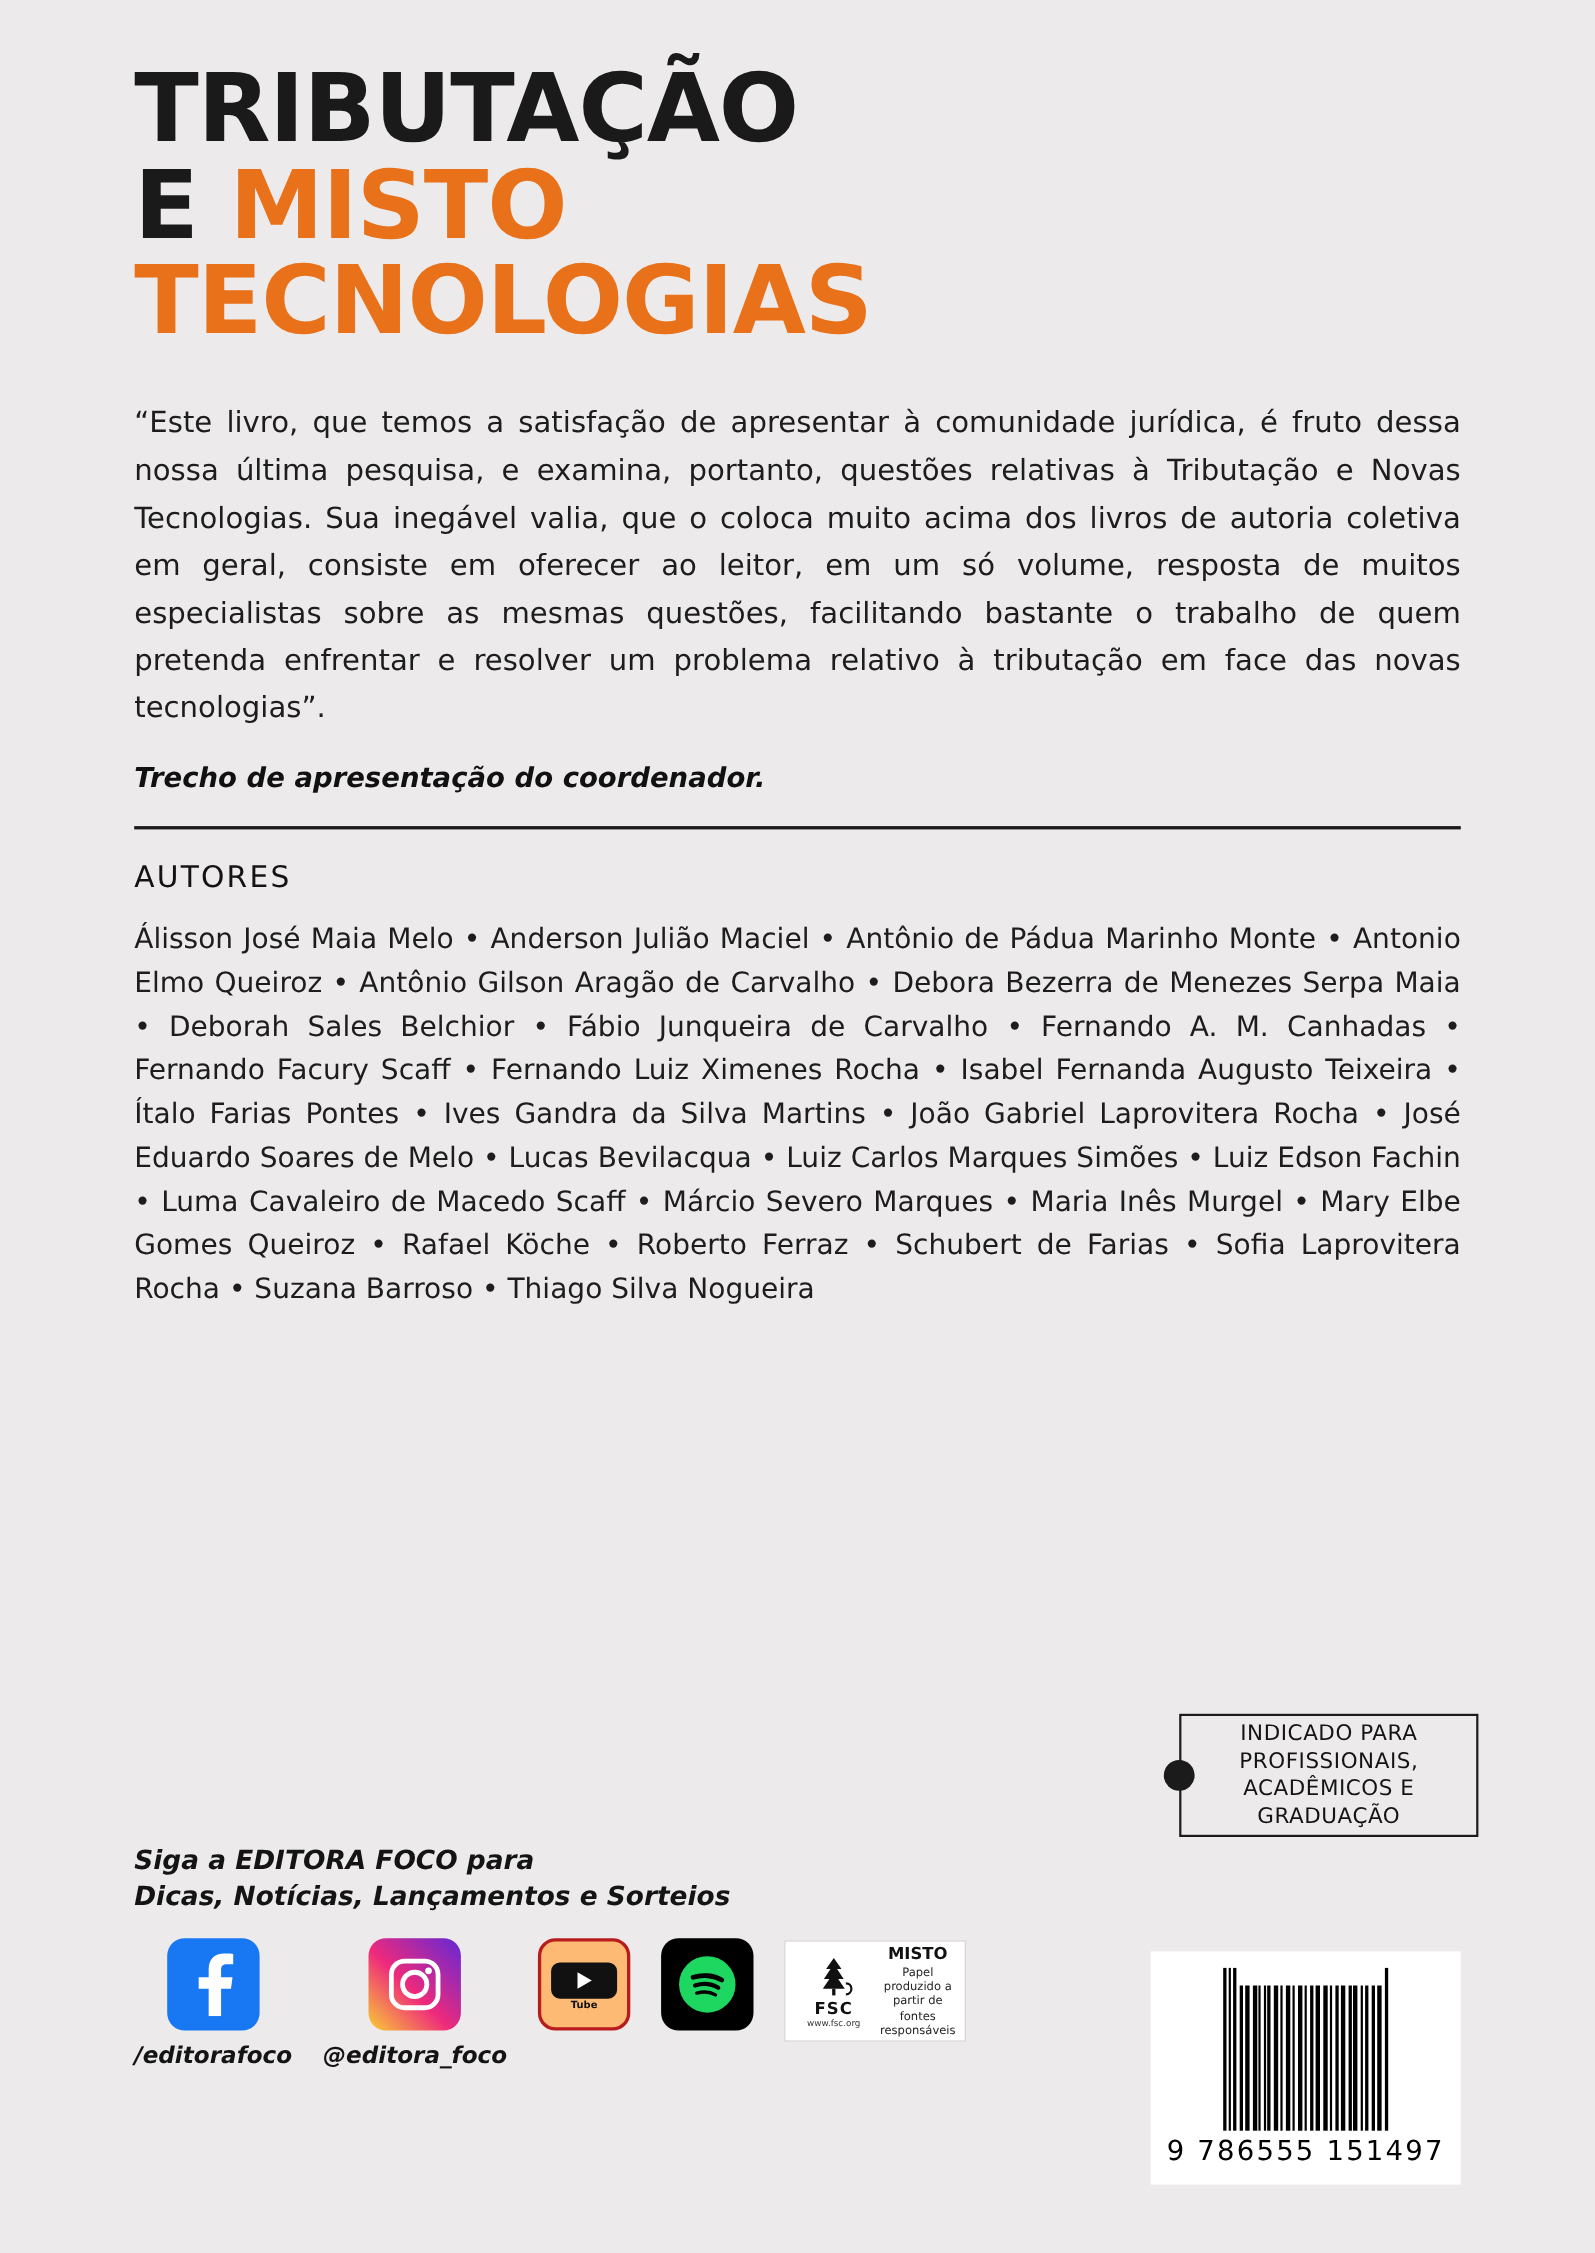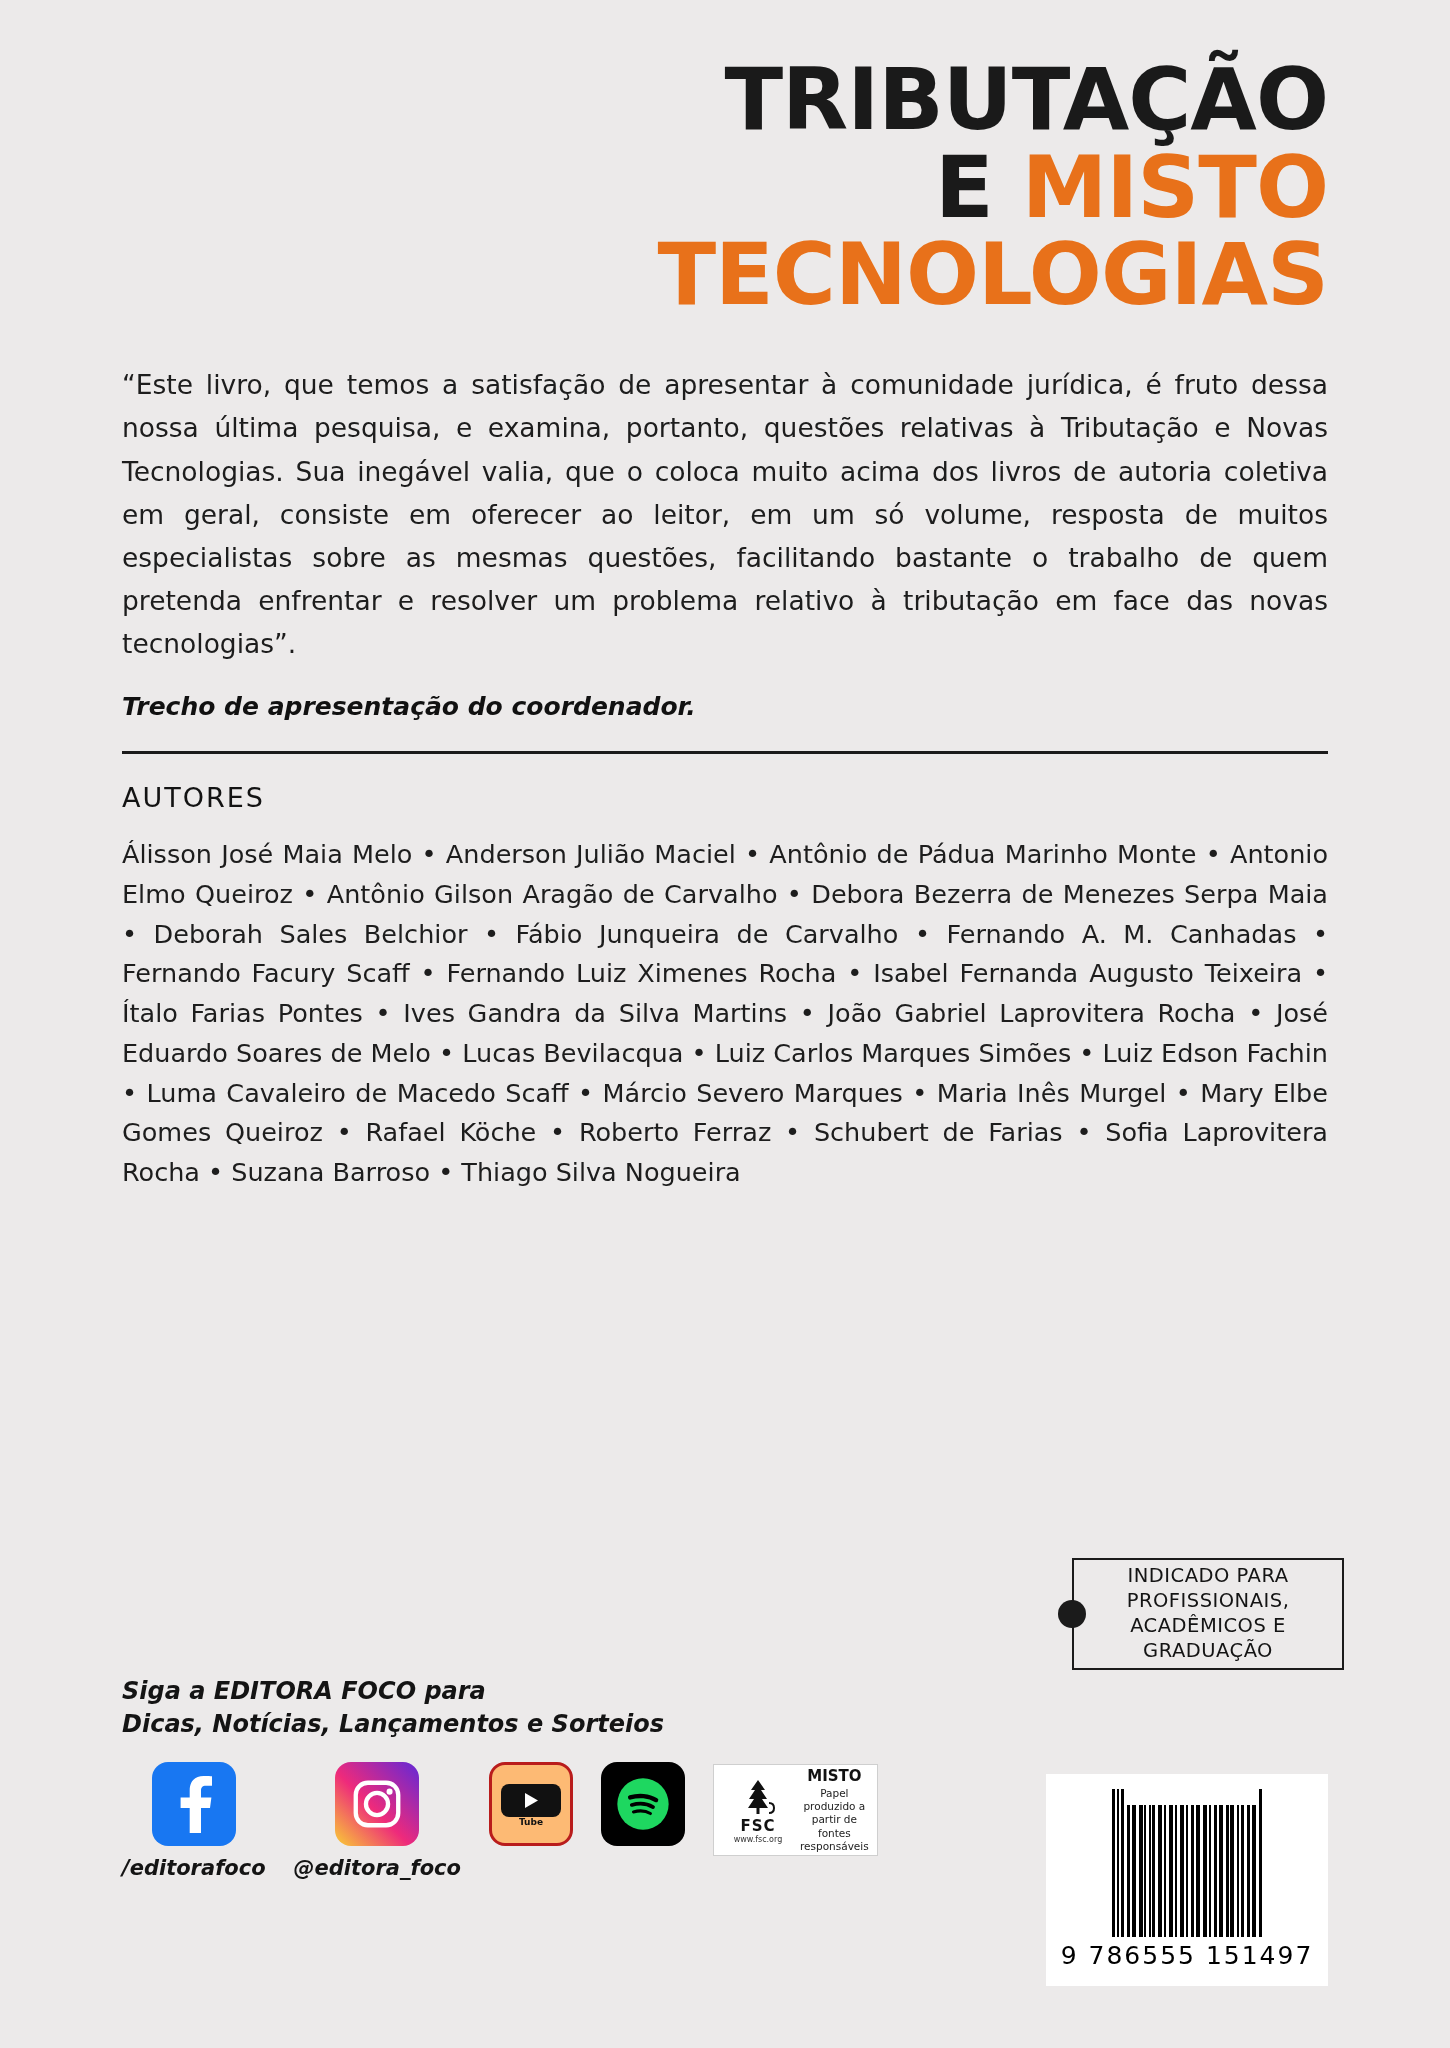--- a/index.html
+++ b/index.html
@@ -17,21 +17,21 @@
   .page {
     position: relative;
     width: 1450px;
     height: 2048px;
     padding: 0 122px;
   }
 
   
   .title-block {
     padding-top: 56px;
-    text-align: right;
+    text-align: left;
   }
   .title-line {
     font-family: "DejaVu Sans", sans-serif;
     font-weight: bold;
     letter-spacing: -1px;
     line-height: 1.02;
     color: #1a1a1a;
   }
   .t1 { font-size: 86px; }
   .t2 { font-size: 86px; }

